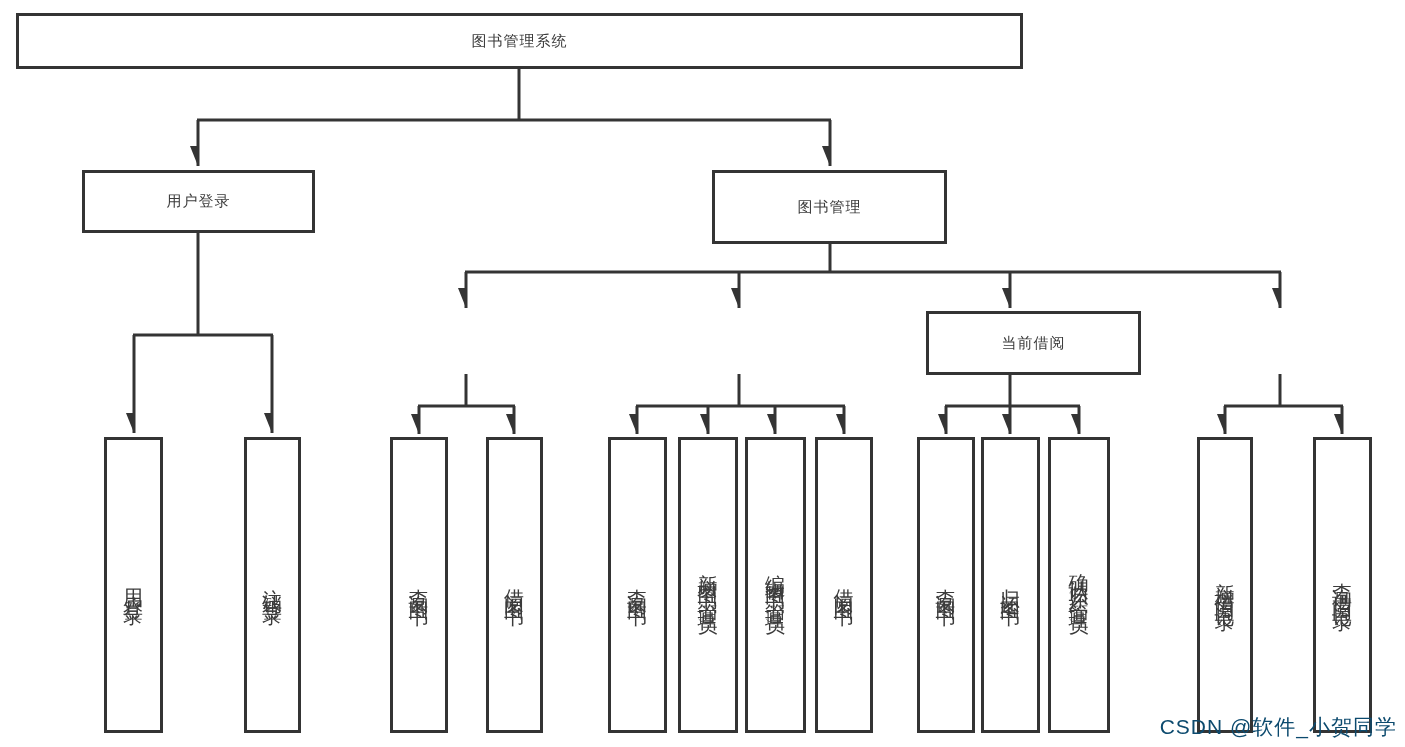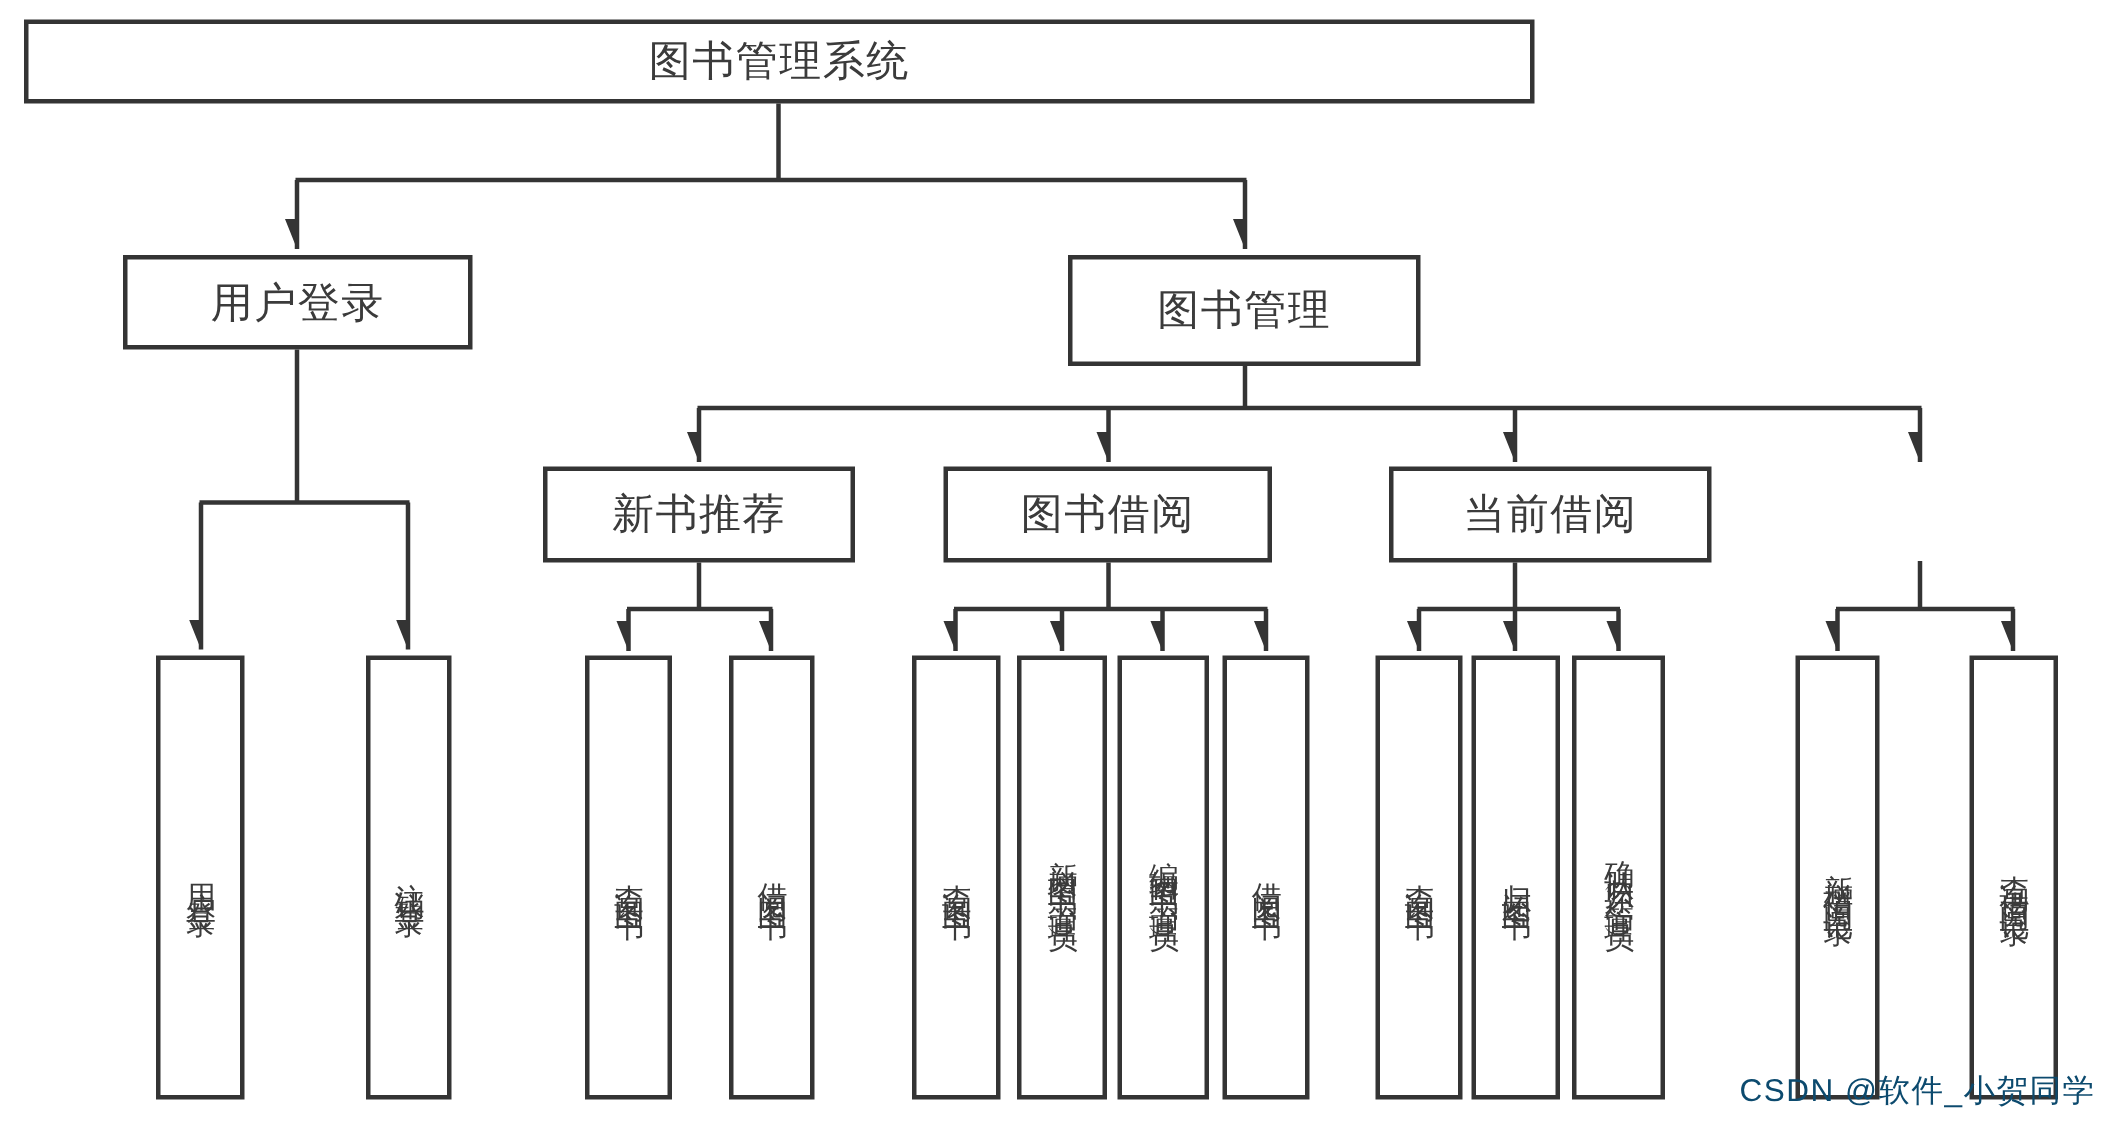--- a/index.html
+++ b/index.html
@@ -19,21 +19,21 @@
     box-sizing:border-box;
     border:3px solid #343434;
     background:#ffffff;
     color:#3b3b3b;
     display:flex;
     align-items:center;
     justify-content:center;
     text-align:center;
   }
   .hnode{
-    font-size:28px;
+    font-size:15px;
     letter-spacing:1px;
   }
   .root{
     left:16px;top:13px;width:1007px;height:56px;
   }
   .leaf{
     top:437px;height:296px;
   }
   .vtext{
     writing-mode:vertical-rl;
@@ -118,22 +118,20 @@
       <line x1="1225" y1="406" x2="1225" y2="434" marker-end="url(#arrow)"></line>
       <line x1="1342" y1="406" x2="1342" y2="434" marker-end="url(#arrow)"></line>
     </g>
   </svg>
 
   <div class="node hnode root">图书管理系统</div>
 
   <div class="node hnode" style="left:82px;top:170px;width:233px;height:63px;">用户登录</div>
   <div class="node hnode" style="left:712px;top:170px;width:235px;height:74px;">图书管理</div>
 
-  <div class="node hnode" style="left:362px;top:311px;width:208px;height:64px;">新书推荐</div>
-  <div class="node hnode" style="left:629px;top:311px;width:219px;height:64px;">图书借阅</div>
   <div class="node hnode" style="left:902px;top:311px;width:215px;height:64px;margin-left:24px;">当前借阅</div>
 
   <div class="node leaf" style="left:104px;width:59px;">
     <span class="vtext">用户登录</span>
   </div>
   <div class="node leaf" style="left:244px;width:57px;">
     <span class="vtext">注销登录</span>
   </div>
 
   <div class="node leaf" style="left:390px;width:58px;">

